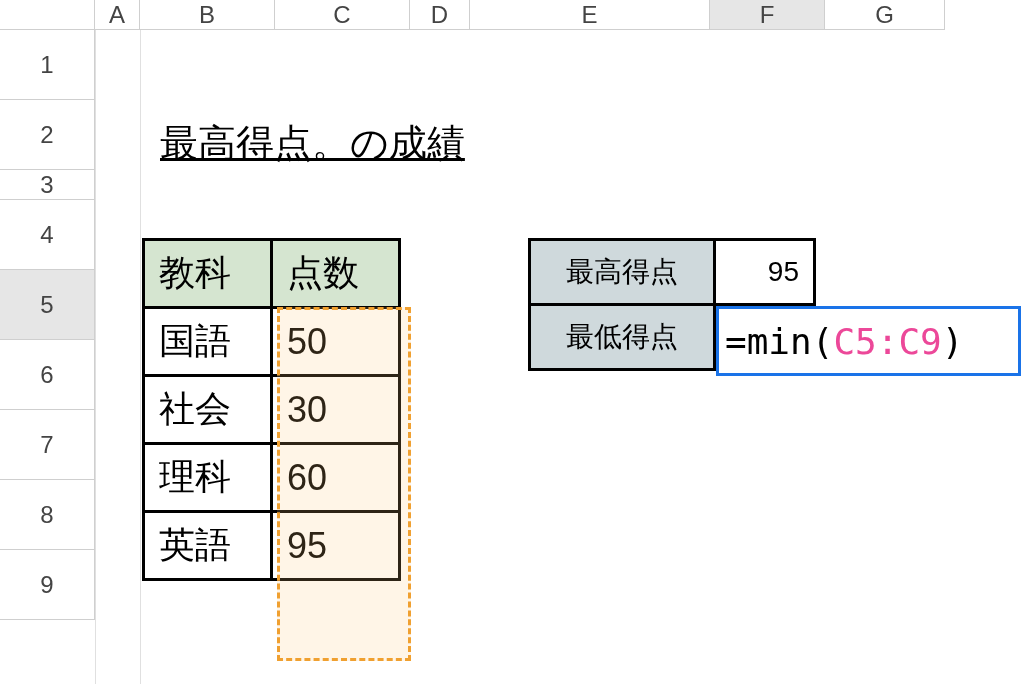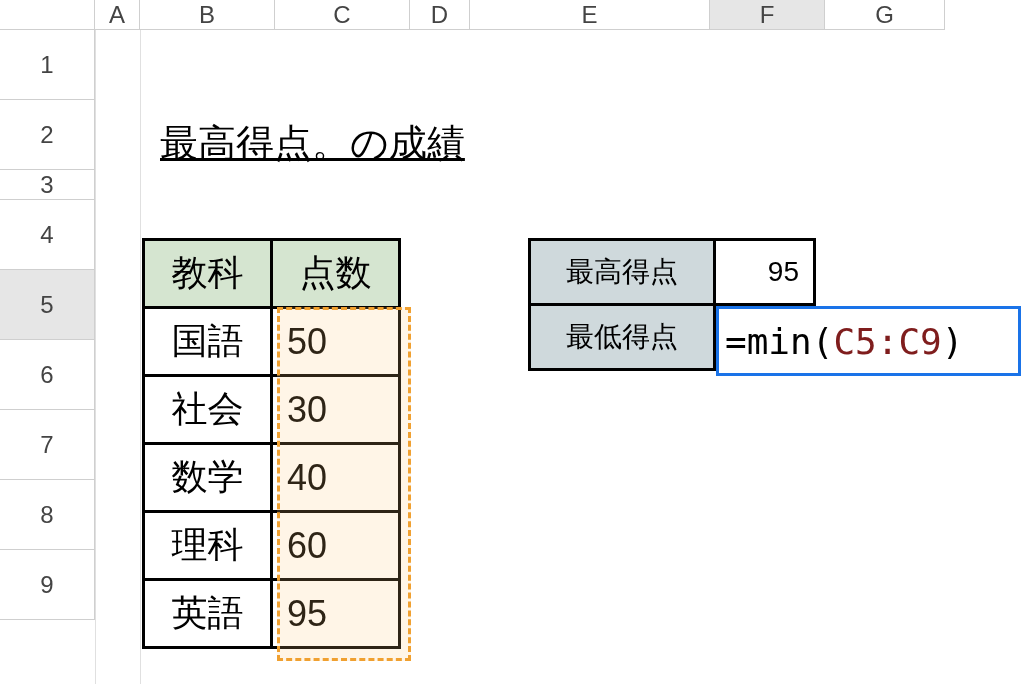--- a/index.html
+++ b/index.html
@@ -69,21 +69,20 @@
       position: absolute;
       top: 238px;
       left: 142px;
       border-collapse: collapse;
     }
     .data-table td {
       border: 3px solid #000;
       font-size: 36px;
       padding: 8px 14px;
       height: 65px;
-      text-align: center;
     }
     .data-table .th-green {
       background: #d5e5d0;
       width: 128px;
     }
     .data-table .subj {
       width: 128px;
     }
     .data-table .score {
       width: 128px;
@@ -132,21 +131,21 @@
       background: #fff;
       font-size: 36px;
       display: flex;
       align-items: center;
       padding-left: 6px;
       font-family: "Consolas", monospace;
     }
     .formula-cell .eq { color: #000; }
     .formula-cell .fn { color: #000; }
     .formula-cell .paren { color: #000; }
-    .formula-cell .ref { color: #7f1d1d; }
+    .formula-cell .ref { color: #ec4899; }
     .thin-grid-v {
       position: absolute;
       background: #e0e0e0;
       width: 1px;
       top: 30px;
       height: 654px;
     }
   </style>
 </head>
 <body>
@@ -187,24 +186,20 @@
   </tr>
   <tr>
     <td class="subj">国語</td>
     <td class="score">50</td>
   </tr>
   <tr>
     <td class="subj">社会</td>
     <td class="score">30</td>
   </tr>
   <tr>
-    <td class="subj">数学</td>
-    <td class="score">40</td>
-  </tr>
-  <tr>
     <td class="subj">理科</td>
     <td class="score">60</td>
   </tr>
   <tr>
     <td class="subj">英語</td>
     <td class="score">95</td>
   </tr>
 </tbody>
   </table>
 

